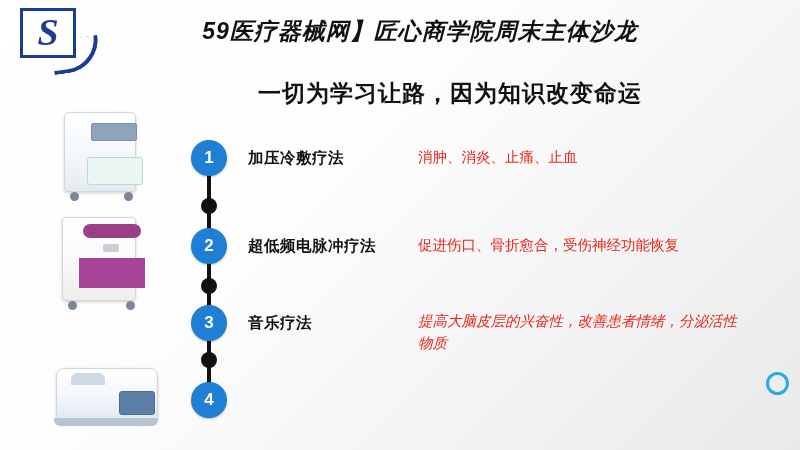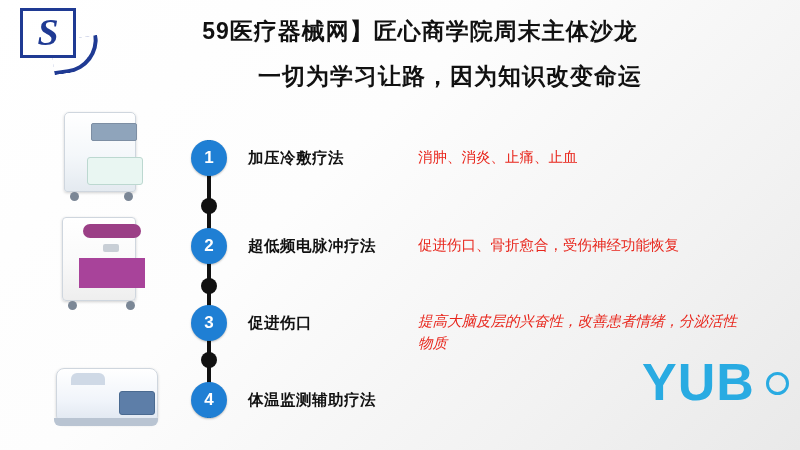--- a/index.html
+++ b/index.html
@@ -78,25 +78,26 @@
   .title-1 {
     position: absolute;
     left: 100px;
     top: 16px;
     width: 640px;
     text-align: center;
     font-size: 23px;
     font-weight: bold;
     color: #111111;
     letter-spacing: 1px;
+    font-style: italic;
   }
   .title-2 {
     position: absolute;
     left: 130px;
-    top: 61px;
+    top: 78px;
     width: 640px;
     text-align: center;
     font-size: 23px;
     font-weight: bold;
     color: #111111;
     letter-spacing: 1px;
   }
   
   .device {
     position: absolute;
@@ -245,23 +246,21 @@
   <div class="node" style="top:140px;">1</div>
   <div class="dot" style="top:198px;"></div>
   <div class="node" style="top:228px;">2</div>
   <div class="dot" style="top:278px;"></div>
   <div class="node" style="top:305px;">3</div>
   <div class="dot" style="top:352px;"></div>
   <div class="node" style="top:382px;">4</div>
 
   <div class="row-title" style="top:148px;">加压冷敷疗法</div>
   <div class="row-title" style="top:236px;">超低频电脉冲疗法</div>
-  <div class="row-title" style="top:313px;">促进伤口</div>
-  <div class="row-title" style="top:390px;">体温监测辅助疗法</div>
+  <div class="row-title" style="top:313px;">音乐疗法</div>
 
   <div class="row-desc" style="top:234px;">促进伤口、骨折愈合，受伤神经功能恢复</div>
   <div class="row-desc" style="top:146px;">消肿、消炎、止痛、止血</div>
   <div class="row-desc" style="top:310px;font-style:italic;">提高大脑皮层的兴奋性，改善患者情绪，分泌活性物质</div>
 
-  <div class="watermark">YUB</div>
   <div class="wm-ring"></div>
 
 </div>
 
 </body></html>

